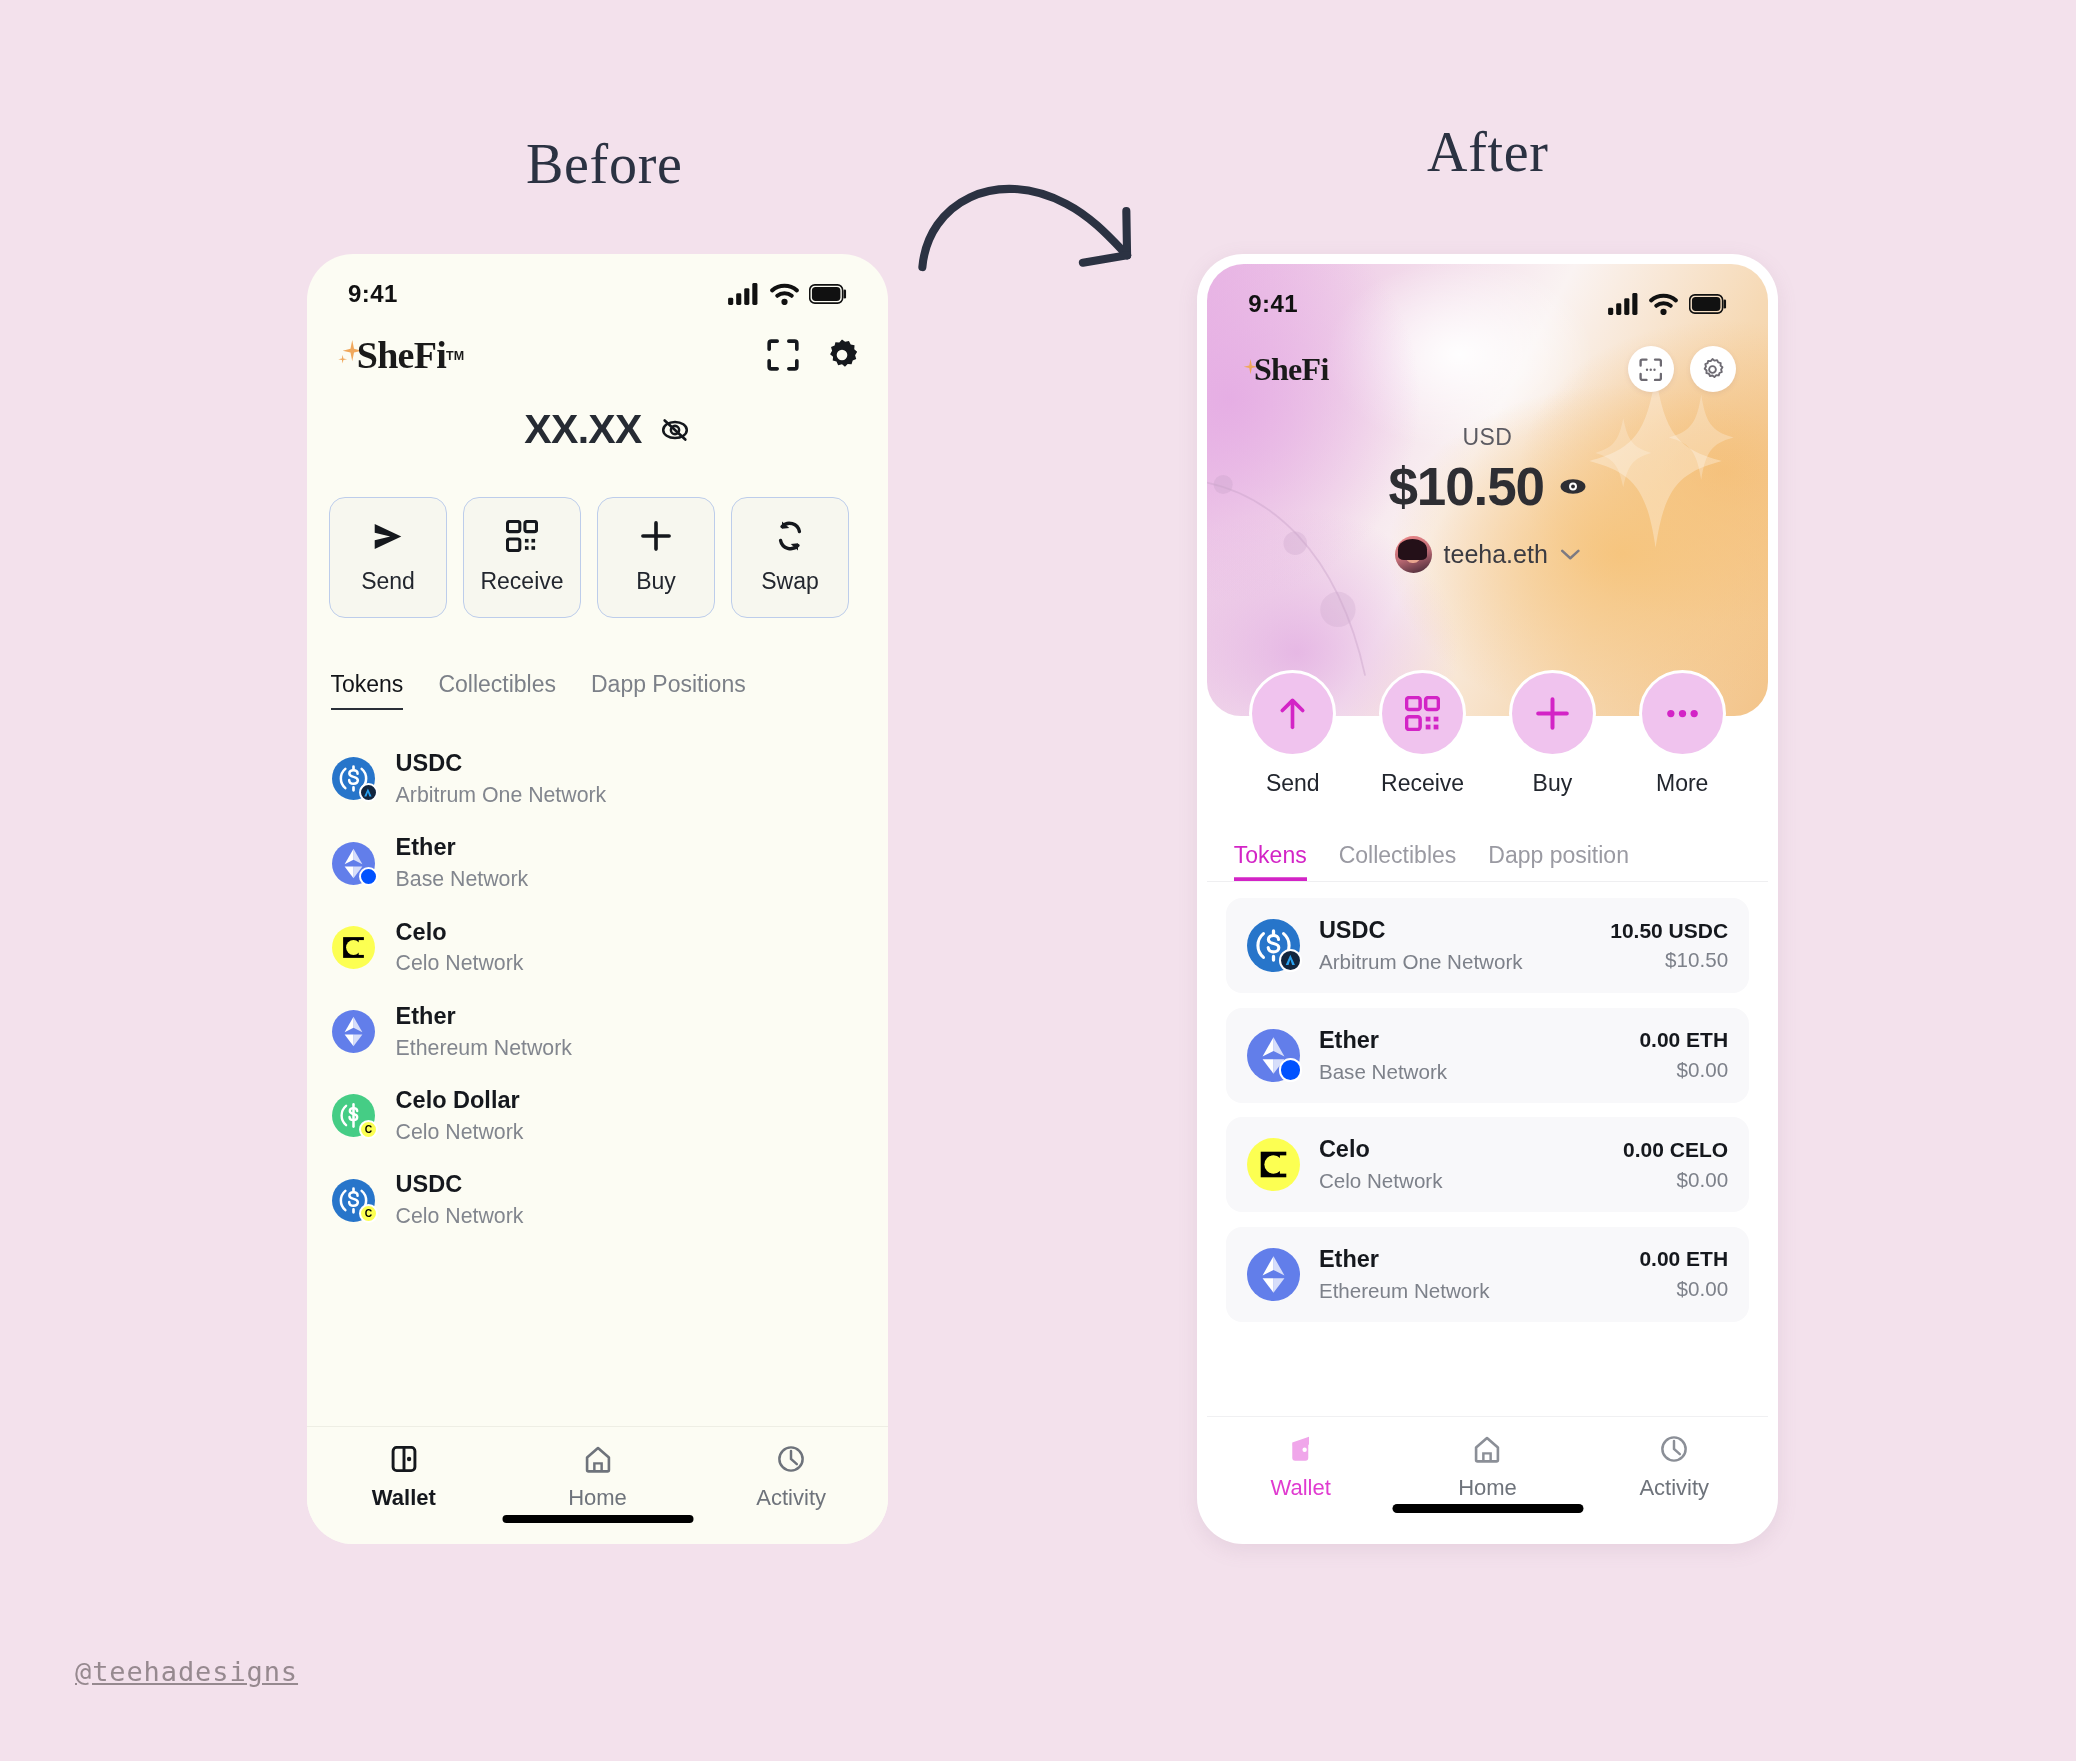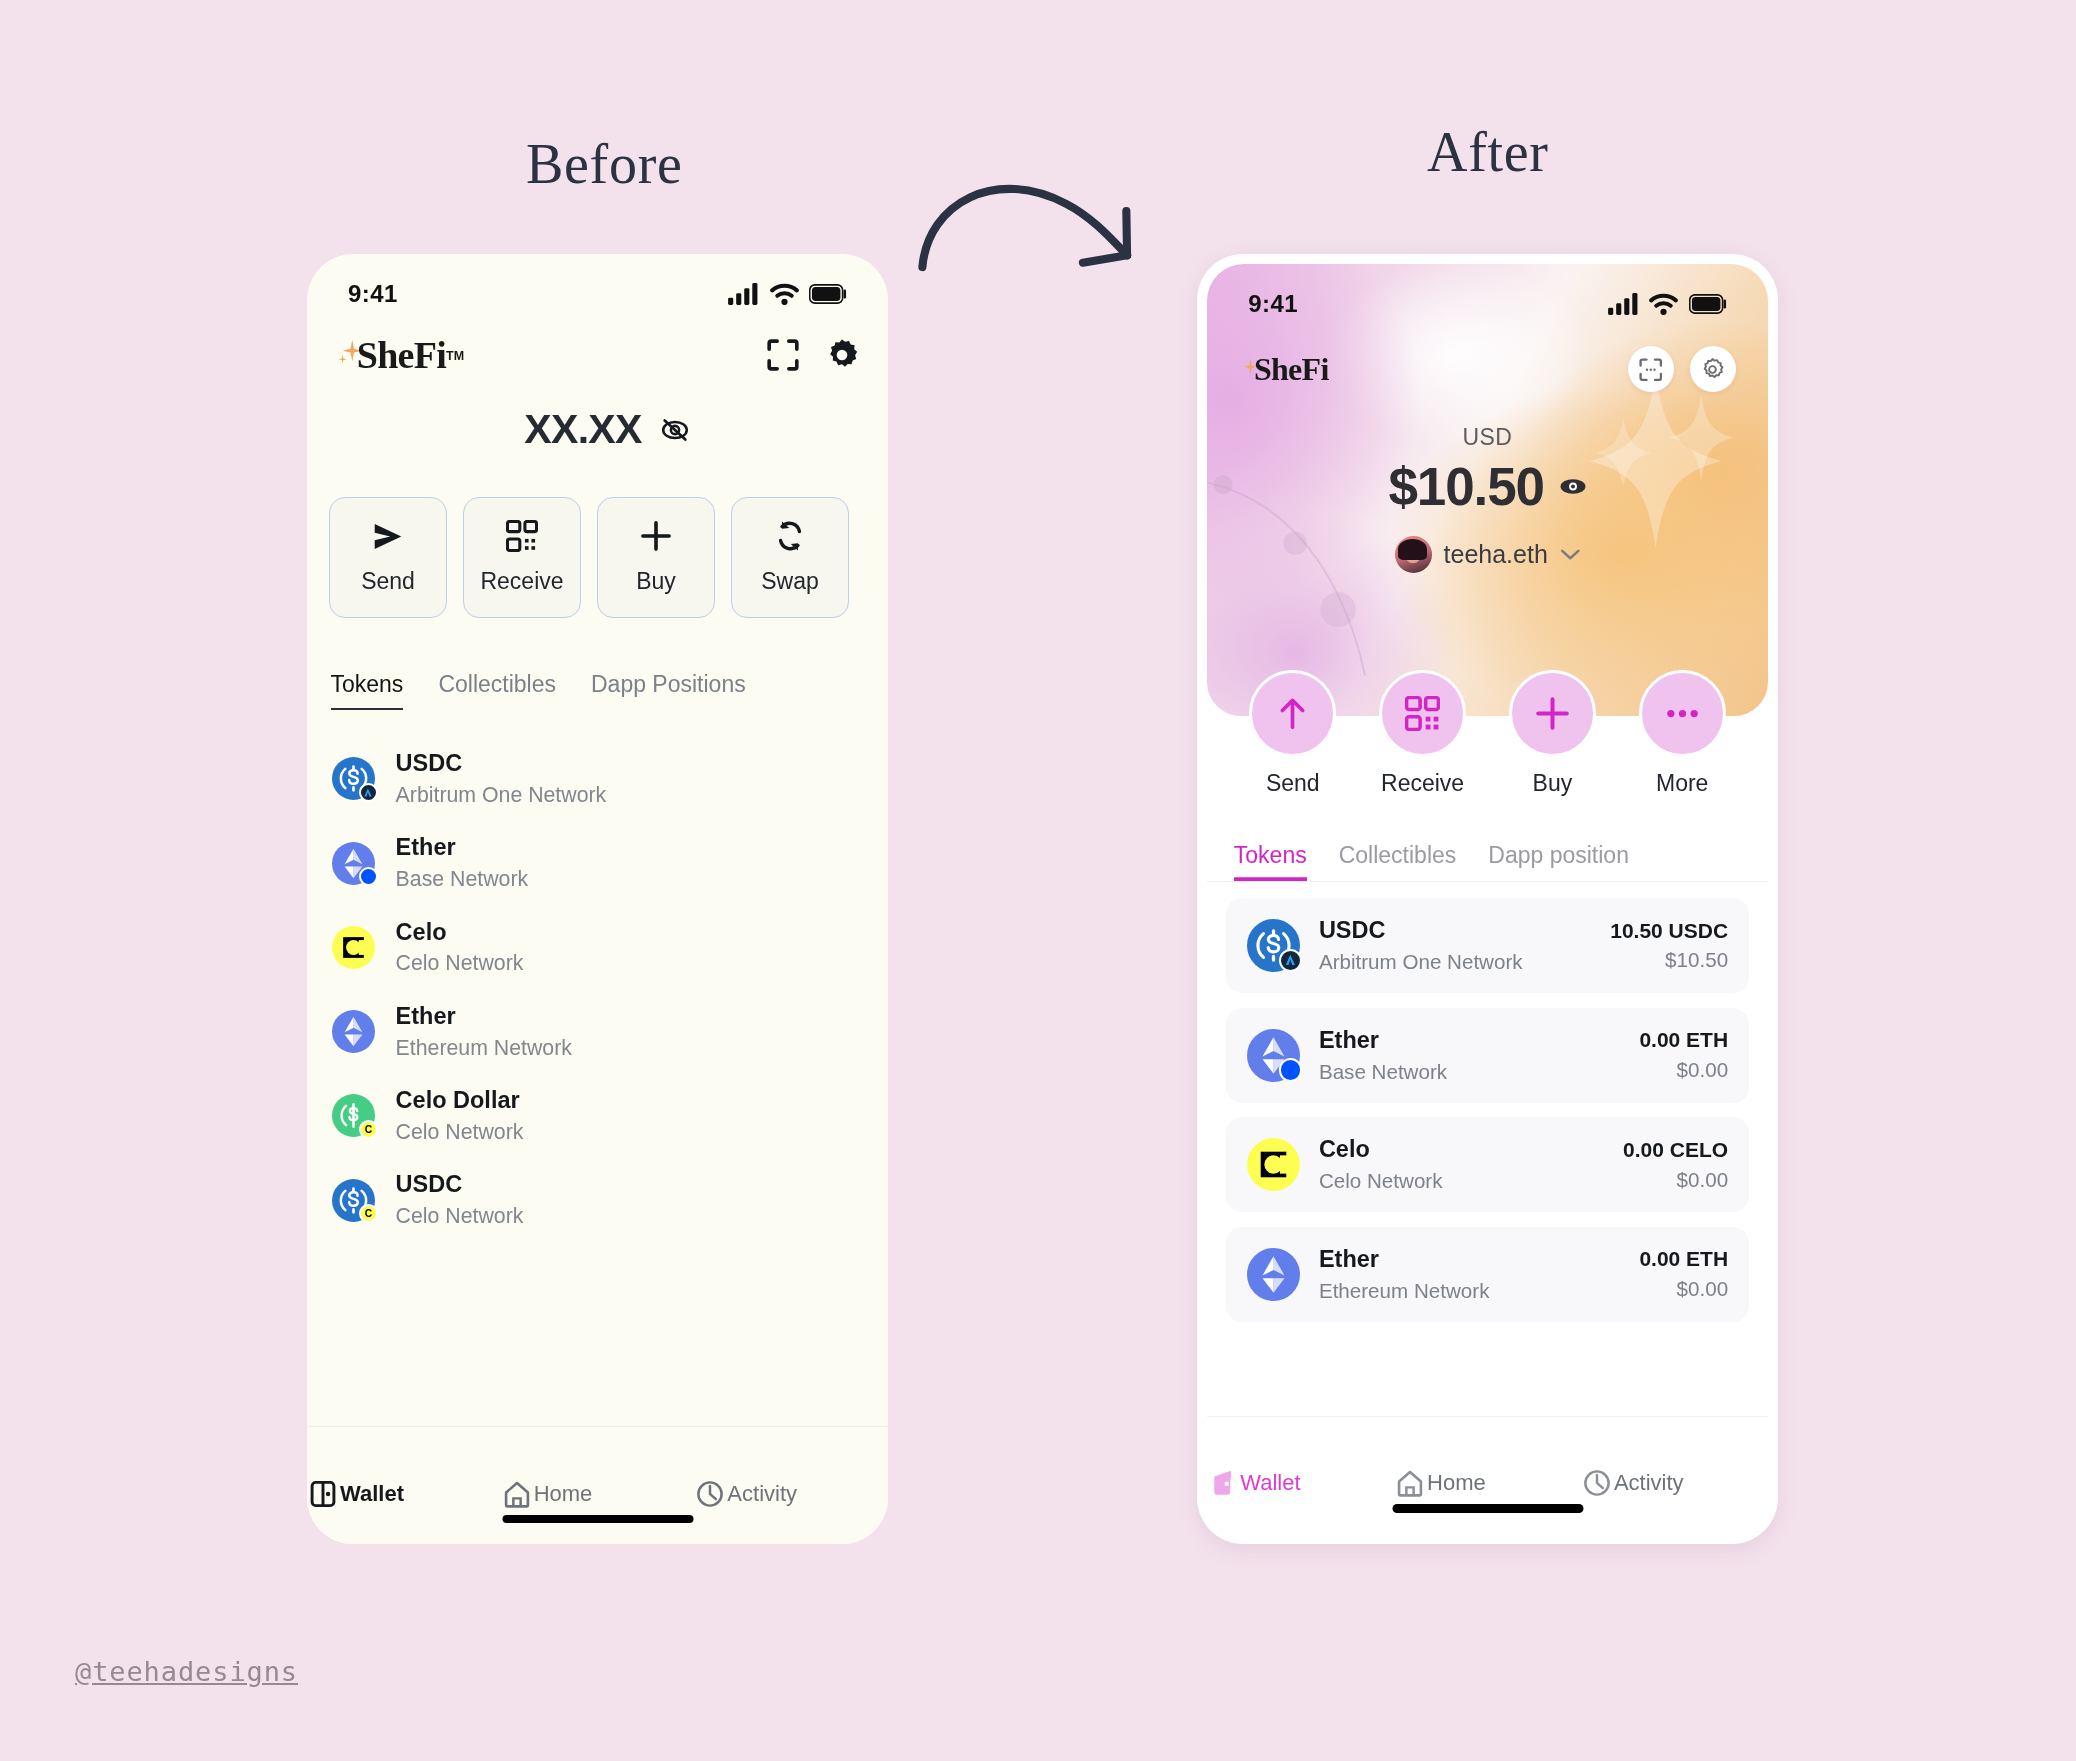--- a/index.html
+++ b/index.html
@@ -136,23 +136,23 @@
   .token-old .t-net  { font-size: 21.3px; color: #82868E; margin-top: 5.9px; }
 
   .bottomnav-old {
     position: absolute; left: 0; right: 0; bottom: 0;
     height: 118px;
     border-top: 1.1px solid #EEEEE4;
     display: flex;
     background: #FCFCF3;
   }
   .navitem {
-    flex: 1; display: flex; flex-direction: row;
+    flex: 1; display: flex; flex-direction: column;
     align-items: center; justify-content: flex-start;
-    padding-top: 16px; gap: 1px;
+    padding-top: 16px; gap: 10px;
   }
   .navitem .nav-lbl { font-size: 22px; color: #6E737B; }
   .navitem.active .nav-lbl { color: #15181D; font-weight: 700; }
   .homebar {
     position: absolute; bottom: 20.6px; left: 50%;
     transform: translateX(-50%);
     width: 191px; height: 8.8px; border-radius: 5.9px; background: #000;
   }
 
   

